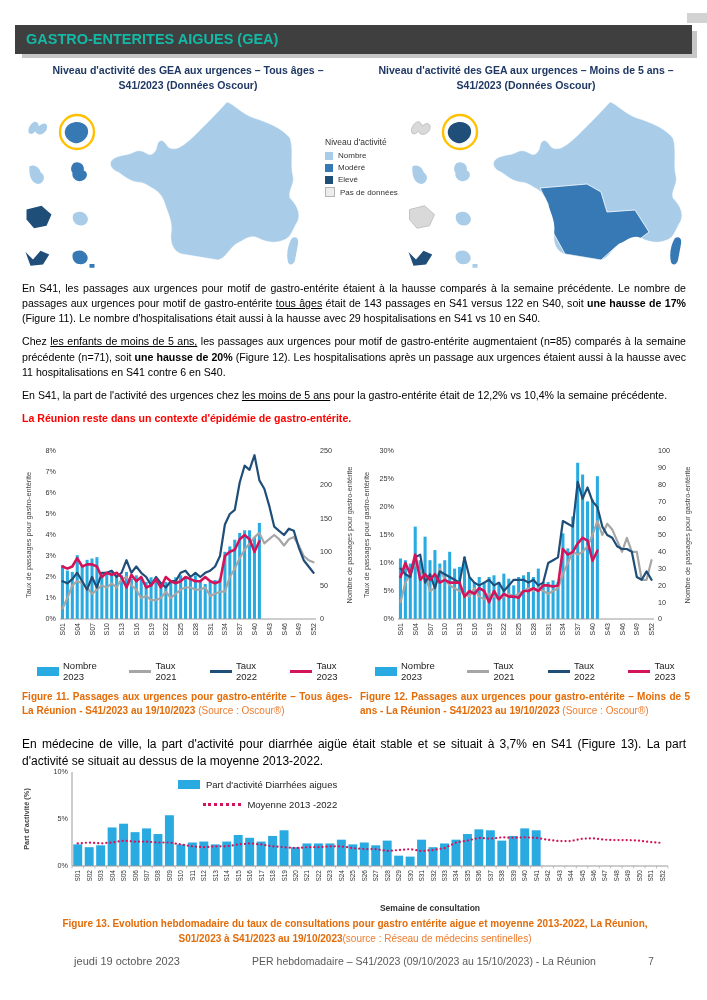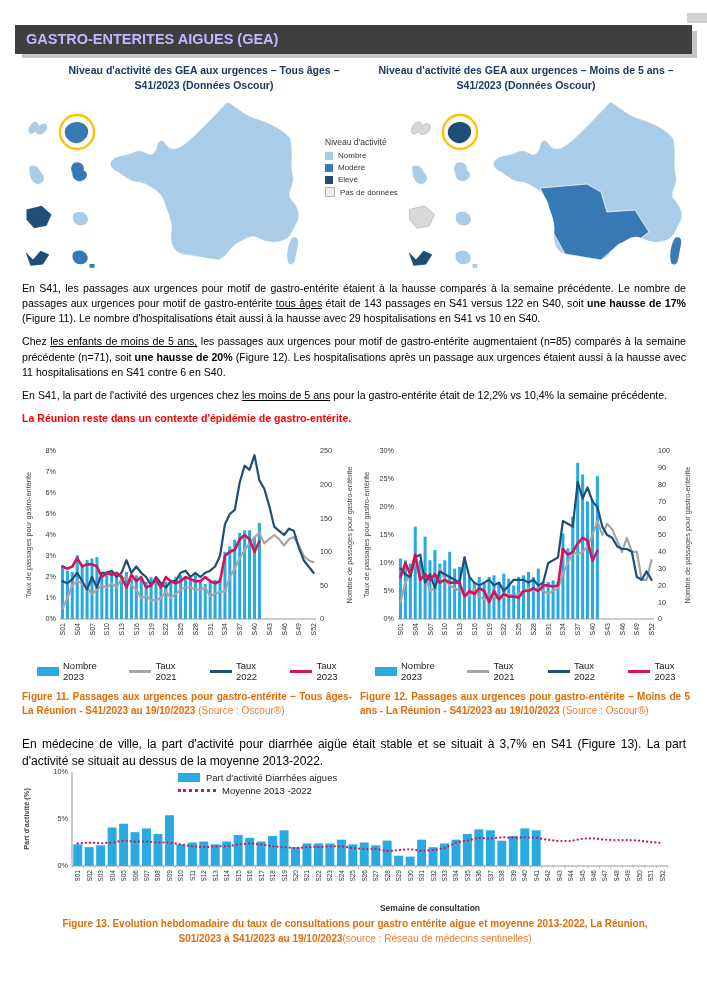--- a/index.html
+++ b/index.html
@@ -1,24 +1,24 @@
 <!DOCTYPE html>
 <html><head>
 <meta charset="utf-8">
 <style>
   html,body{margin:0;padding:0;background:#fff;}
   .page{position:relative;width:707px;height:1000px;background:#fff;overflow:hidden;
         font-family:"Liberation Sans",sans-serif;color:#000;}
   .corner-sliver{position:absolute;top:13px;right:0;width:20px;height:10px;background:#d2d2d2;}
   .header-bar{position:absolute;left:15px;top:25px;width:666px;height:29px;background:#3F3F3F;
-        box-shadow:6px 5px 0 -1px #c6c6c6;color:#c4b5fd;font-weight:bold;font-size:14.5px;
+        box-shadow:6px 5px 0 -1px #c6c6c6;color:#14b8a6;font-weight:bold;font-size:14.5px;
         line-height:29px;padding-left:11px;}
   .map-title{position:absolute;top:63px;width:320px;text-align:center;font-weight:bold;
         font-size:10.5px;line-height:1.4;color:#1F3864;}
-  .map-title.left{left:44px;} .map-title.right{left:366px;}
+  .map-title.left{left:28px;} .map-title.right{left:366px;}
   svg.map{position:absolute;top:92px;width:300px;height:185px;}
   #map-left{left:22px;} #map-right{left:405px;}
   .map-legend{position:absolute;left:316px;top:137px;width:100px;font-size:8px;color:#333;margin-left:9px;}
   .map-legend .lg-title{font-size:8.5px;margin-bottom:4px;color:#333;}
   .map-legend .lg-row{display:flex;align-items:center;gap:5px;margin-bottom:3px;}
   .map-legend .lg-sw{width:8px;height:8px;display:inline-block;flex:none;}
   .paras{position:absolute;left:22px;top:281px;width:664px;font-size:10.6px;line-height:1.43;
         text-align:justify;}
   .paras p{margin:0 0 8px 0;}
   .red-note{color:#FF0000;font-weight:bold;}
@@ -29,21 +29,21 @@
   .leg-item{display:inline-flex;align-items:center;gap:4px;margin:0 5px;padding-left:10px;}
   .sw{display:inline-block;flex:none;}
   .sw.bar{width:22px;height:9px;} .sw.line{width:22px;height:3px;} .sw.dots{width:38px;height:0;}
   .caption{position:absolute;top:690px;width:330px;font-size:10px;font-weight:bold;color:#E36C09;
         text-align:justify;line-height:1.4;margin:0;}
   #cap-fig11{left:22px;} #cap-fig12{left:360px;}
   .para5{position:absolute;left:22px;top:736px;width:664px;font-size:12px;line-height:1.43;
         text-align:justify;margin:0;}
   .fig13-wrap{position:absolute;left:20px;top:766px;width:666px;height:148px;}
   .fig13-legend{position:absolute;left:148px;top:4px;font-size:9.5px;color:#222;}
-  .fig13-legend .leg-item{display:flex;margin:2px 0;gap:6px;align-items:center;}
+  .fig13-legend .leg-item{display:flex;margin:9px 0;gap:6px;align-items:center;justify-content:flex-end;}
   .cap13{position:absolute;left:40px;top:916px;width:630px;text-align:center;font-size:10px;
         font-weight:bold;color:#E36C09;line-height:1.5;margin:0;}
   .footer{position:absolute;left:22px;top:955px;width:664px;display:flex;align-items:baseline;
         color:#595959;font-size:11px;}
   .footer .f-date{width:210px;text-align:center;}
   .footer .f-center{flex:1;text-align:center;font-size:10.5px;}
   .footer .f-page{width:70px;text-align:center;font-size:10px;}
 </style>
 </head>
 <body>
@@ -509,13 +509,18 @@
         </span>
         <span class="leg-item">
           <span class="sw dots" style="border-top: 3px dotted rgb(212, 20, 90);"></span>
           <span>Moyenne 2013 -2022</span>
         </span>
       </div>
   </div>
 
   <p class="cap13"><span style="font-weight: bold;">Figure 13. Evolution hebdomadaire du taux de consultations pour gastro entérite aigue et moyenne 2013-2022, La Réunion, S01/2023 à S41/2023 au 19/10/2023</span><span style="color: rgb(237, 125, 49); font-weight: normal;">(source : Réseau de médecins sentinelles)</span></p>
 
+  <div class="footer">
+    <span class="f-date">jeudi 19 octobre 2023</span>
+    <span class="f-center">PER hebdomadaire – S41/2023 (09/10/2023 au 15/10/2023) - La Réunion</span>
+    <span class="f-page">7</span>
+  </div>
 </div>
 
 </body></html>

